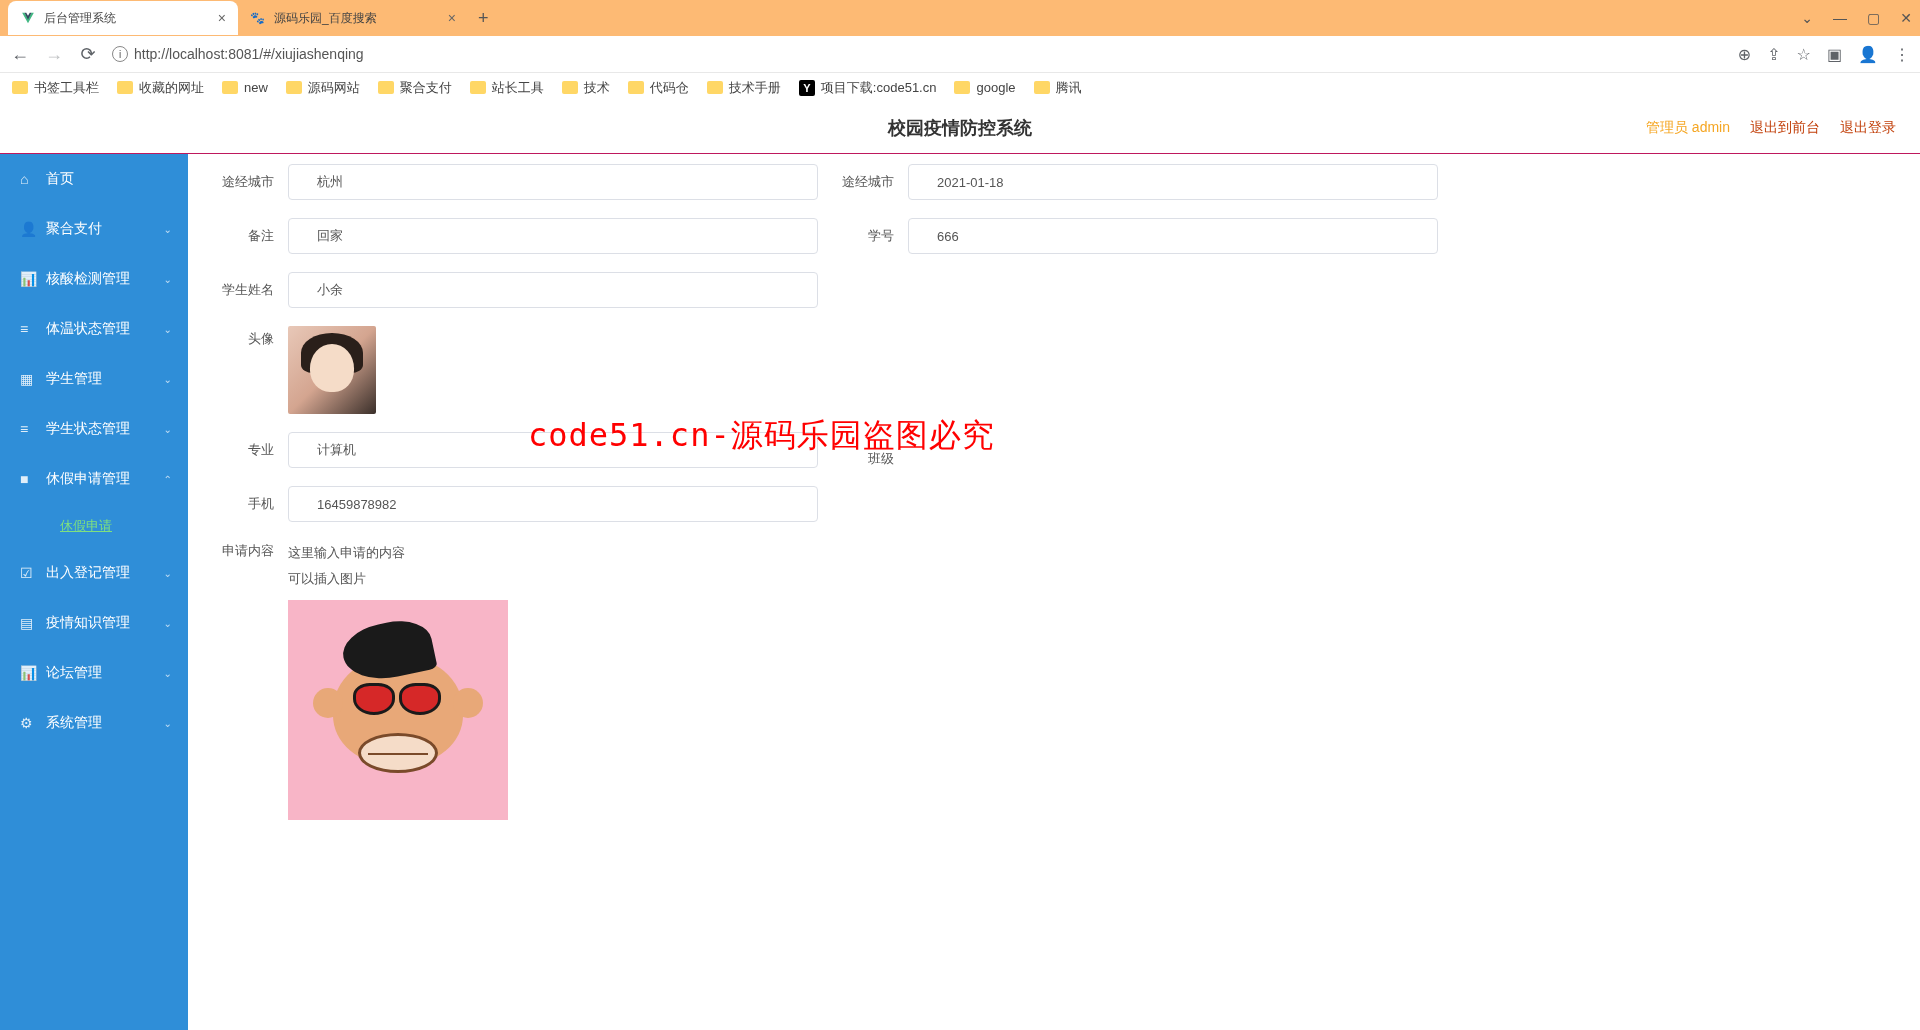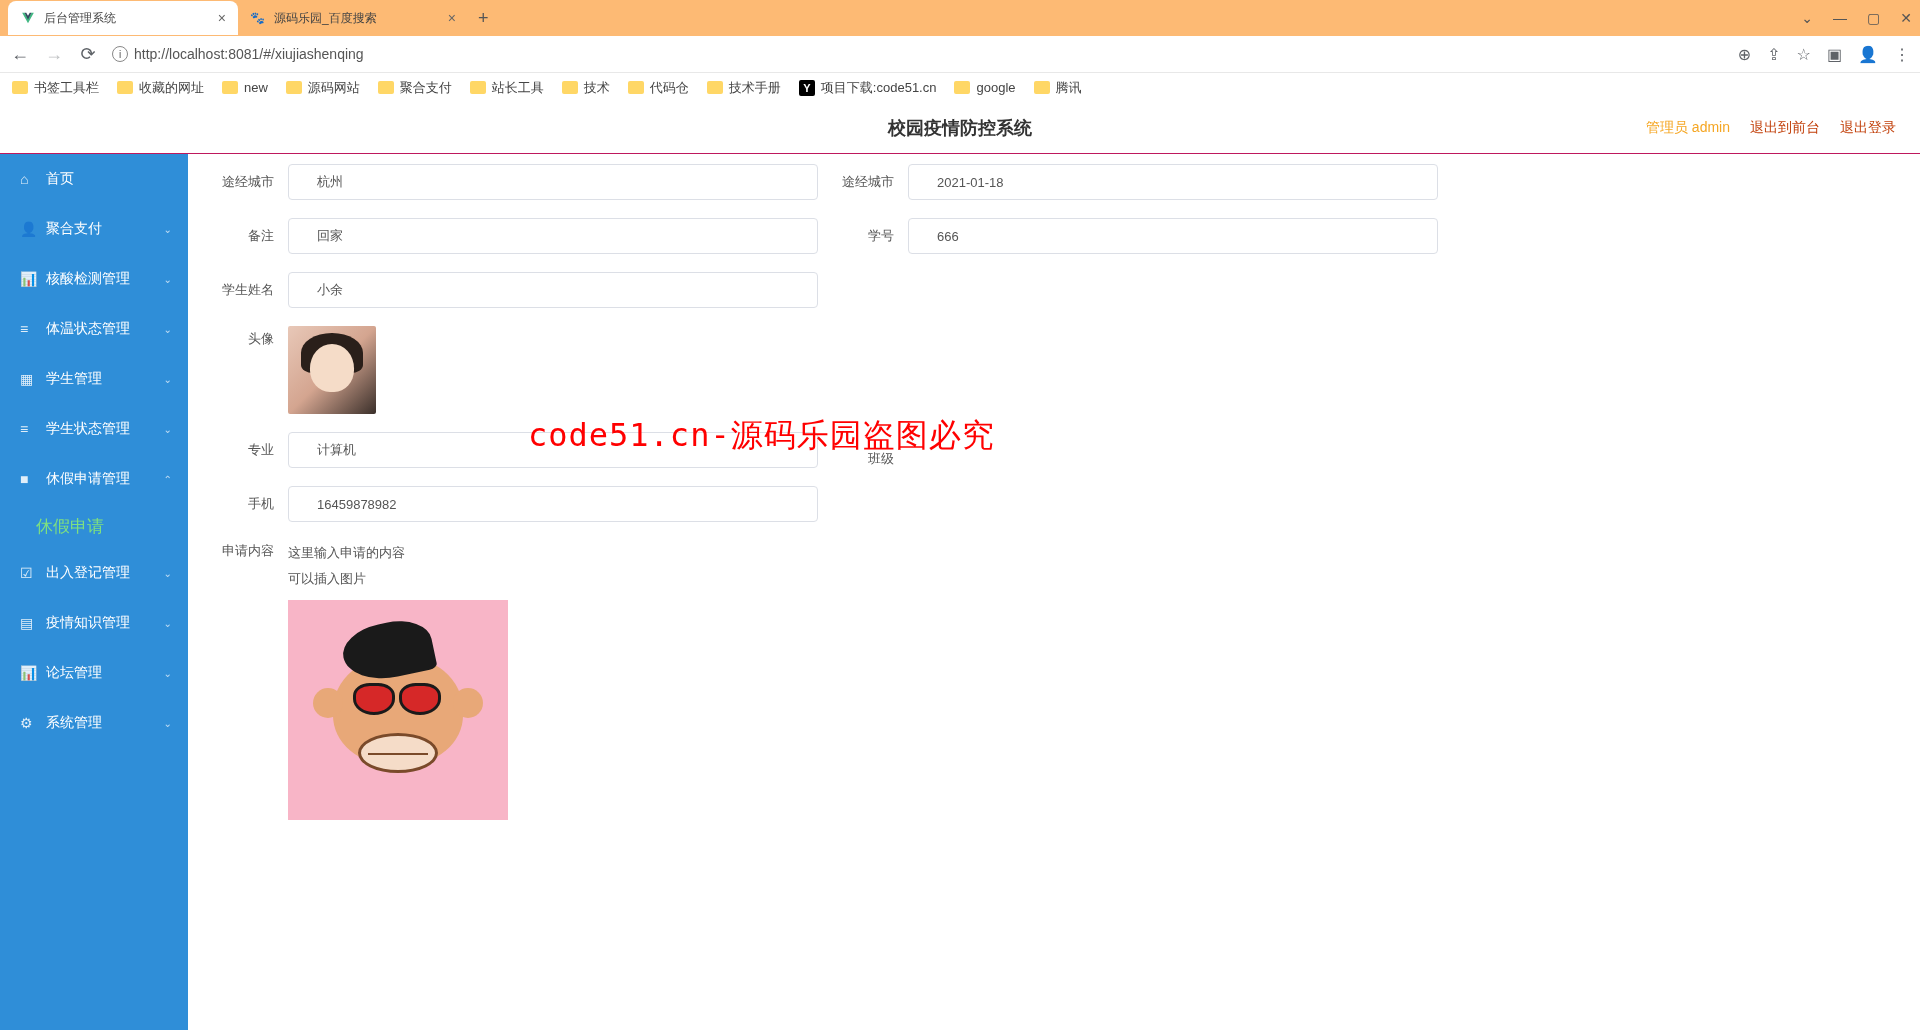--- a/index.html
+++ b/index.html
@@ -33,21 +33,21 @@
 .app-title { font-size: 18px; font-weight: bold; color: #333; }
 .header-right { position: absolute; right: 24px; display: flex; gap: 20px; font-size: 14px; }
 .admin-link { color: #f5a623; }
 .header-link { color: #c2410c; cursor: pointer; }
 
 
 .app-body { display: flex; height: calc(100vh - 154px); }
 .sidebar { width: 188px; background: #2f8ed8; color: #fff; overflow-y: auto; }
 .side-item { display: flex; align-items: center; height: 50px; padding: 0 20px; font-size: 14px; cursor: pointer; gap: 10px; position: relative; }
 .side-chevron { position: absolute; right: 16px; font-size: 10px; opacity: 0.7; }
-.side-sub { padding-left: 36px; height: 44px; display: flex; align-items: center; font-size: 17px; color: #7fe07f; cursor: pointer; }
+.side-sub { padding-left: 60px; height: 44px; display: flex; align-items: center; font-size: 13px; color: #7fe07f; cursor: pointer; text-decoration: underline; }
 .side-icon { width: 16px; opacity: 0.85; font-size: 14px; }
 
 
 .content { flex: 1; background: #fff; overflow-y: auto; padding: 10px 30px 30px 20px; position: relative; }
 .form-row { display: flex; margin-bottom: 18px; align-items: flex-end; }
 .form-col { display: flex; align-items: center; }
 .form-col.left { width: 620px; }
 .form-col.right { flex: 1; }
 .form-label { width: 80px; text-align: right; padding-right: 14px; font-size: 13px; color: #555; }
 .form-input { flex: 1; height: 36px; border: 1px solid #dcdfe6; border-radius: 4px; padding: 0 28px; font-size: 13px; color: #555; background: #fff; max-width: 530px; }

